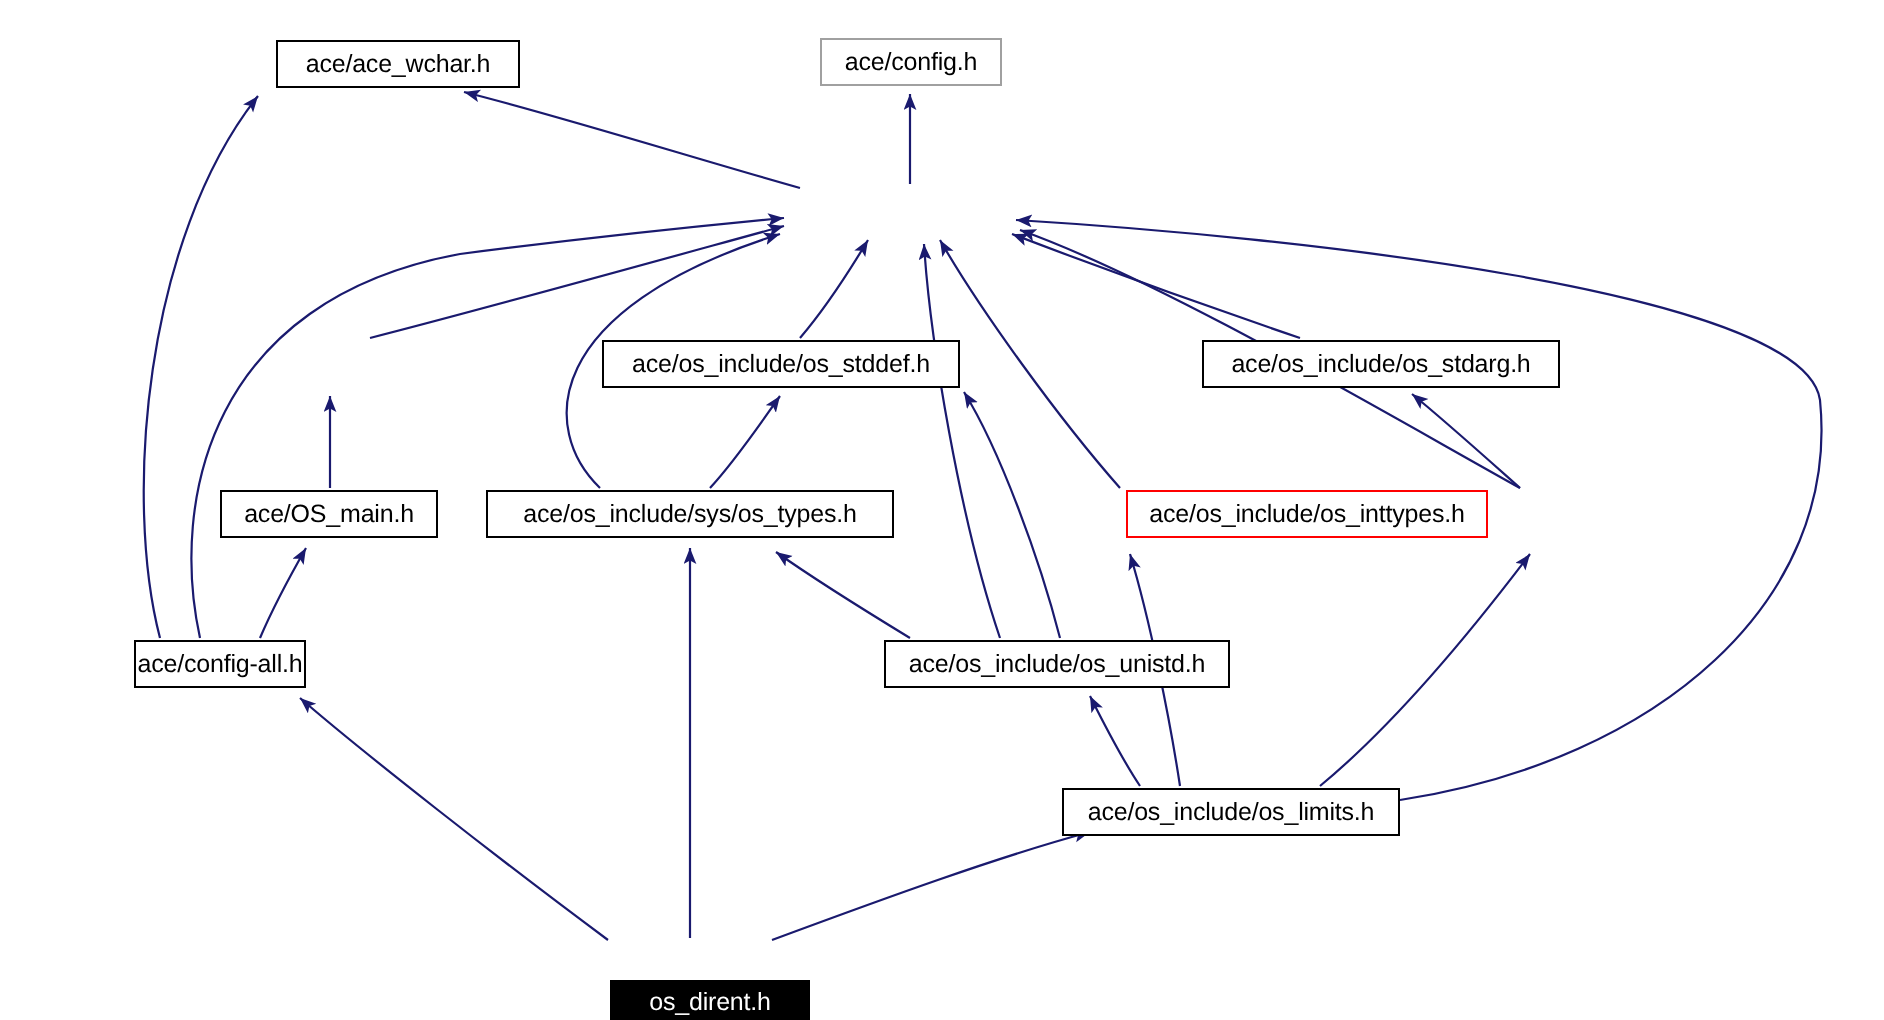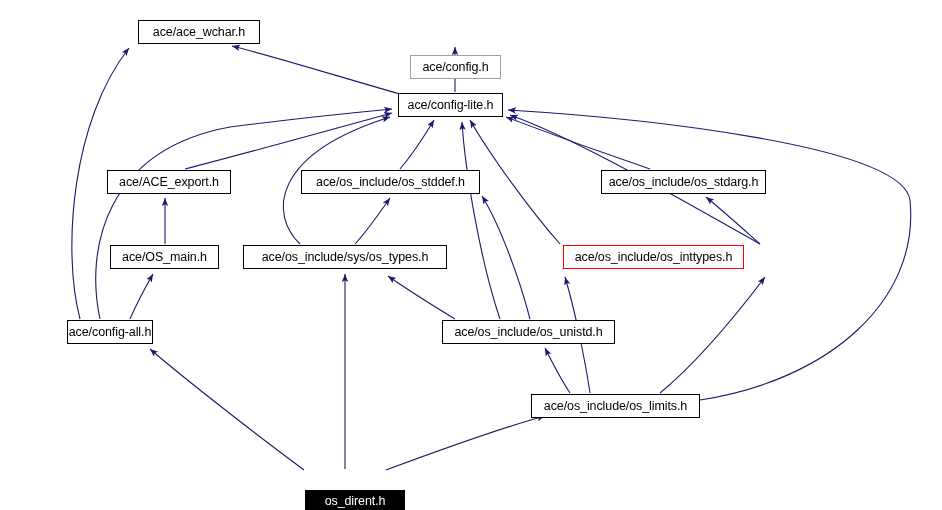--- a/index.html
+++ b/index.html
@@ -34,21 +34,20 @@
     background: #ffffff;
     color: #000000;
     font-size: 12.5px;
     line-height: 1;
     white-space: nowrap;
     letter-spacing: -0.1px;
   }
   .node.grey-node {
     border-color: #a0a0a0;
     color: #000000;
-    margin-top: 36px;
   }
   .node.red-node {
     border-color: #ff0000;
     margin-left: 47px;
   }
   .node.root-node {
     background: #000000;
     border-color: #000000;
     color: #ffffff;
   }
@@ -121,33 +120,27 @@
   </svg>
 
   <div class="node" style="left:113px; top:20px; width:122px; height:24px;margin-left:25px;">
     <span class="node-label">ace/ace_wchar.h</span>
   </div>
 
   <div class="node grey-node" style="left:410px; top:19px; width:91px; height:24px;">
     <span class="node-label">ace/config.h</span>
   </div>
 
-  <div class="node" style="left:398px; top:93px; width:105px; height:24px;">
-    <span class="node-label">ace/config-lite.h</span>
-  </div>
 
-  <div class="node" style="left:107px; top:170px; width:124px; height:24px;">
-    <span class="node-label">ace/ACE_export.h</span>
-  </div>
 
   <div class="node" style="left:301px; top:170px; width:179px; height:24px;">
     <span class="node-label">ace/os_include/os_stddef.h</span>
   </div>
 
-  <div class="node" style="left:601px; top:170px; width:165px; height:24px;">
+  <div class="node" style="left:601px; top:170px; width:179px; height:24px;">
     <span class="node-label">ace/os_include/os_stdarg.h</span>
   </div>
 
   <div class="node" style="left:110px; top:245px; width:109px; height:24px;">
     <span class="node-label">ace/OS_main.h</span>
   </div>
 
   <div class="node" style="left:243px; top:245px; width:204px; height:24px;">
     <span class="node-label">ace/os_include/sys/os_types.h</span>
   </div>

